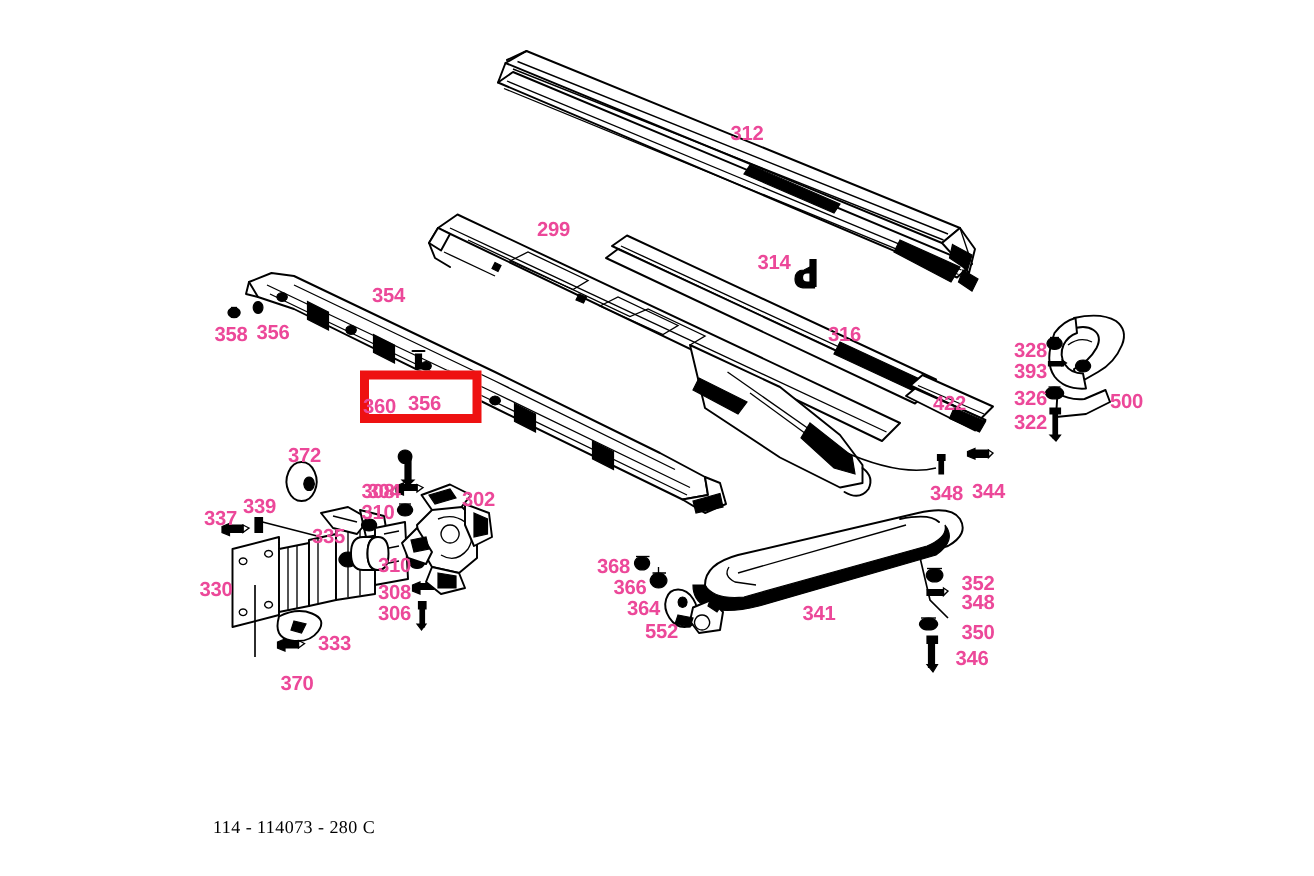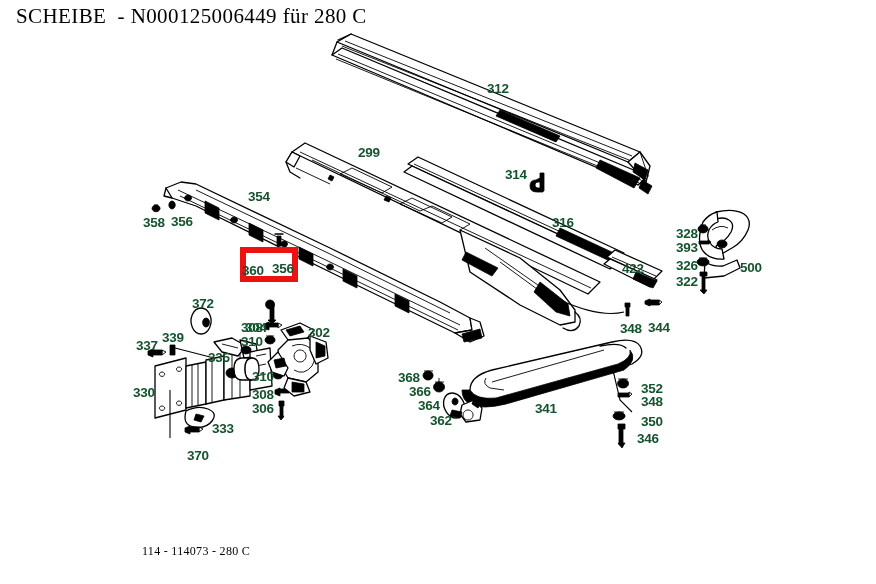--- a/index.html
+++ b/index.html
@@ -22,38 +22,37 @@
   }
 
   
   #art{position:absolute;left:0;top:0;width:876px;height:584px;}
 
   
   .num{
     position:absolute;
     font-family:"Liberation Sans", sans-serif;
     font-weight:bold;font-size:13.5px;line-height:1;
-    color:#14532d;white-space:nowrap;letter-spacing:-.2px;
+    color:#ec4899;white-space:nowrap;letter-spacing:-.2px;
     -webkit-font-smoothing:none;
   }
 
   
   .redbox{
-    position:absolute;left:240px;top:247px;width:58px;height:35px;
+    position:absolute;left:240px;top:247px;width:81px;height:35px;
     border:6px solid #ee1111;background:#ffffff;box-sizing:border-box;
     z-index:40;
   }
   .redbox .num{z-index:41;}
 </style>
 </head>
 <body>
 
 <div id="page">
 
-  <div class="title">SCHEIBE  - N000125006449 für 280 C</div>
 
   <svg id="art" viewBox="0 0 876 584" xmlns="http://www.w3.org/2000/svg">
     <defs>
       <style>
         .s{fill:none;stroke:#000;stroke-width:1.3;stroke-linejoin:round;stroke-linecap:round;}
         .sf{fill:#fff;stroke:#000;stroke-width:1.3;stroke-linejoin:round;stroke-linecap:round;}
         .blk{fill:#000;stroke:#000;stroke-width:.8;}
         .thin{fill:none;stroke:#000;stroke-width:.9;}
         .lead{fill:none;stroke:#000;stroke-width:1.1;}
       </style>
@@ -325,21 +324,21 @@
   <div class="num" style="left:252px;top:370px;">310</div>
   <div class="num" style="left:398px;top:371px;">368</div>
   <div class="num" style="left:133px;top:386px;">330</div>
   <div class="num" style="left:252px;top:388px;">308</div>
   <div class="num" style="left:409px;top:385px;">366</div>
   <div class="num" style="left:641px;top:382px;">352</div>
   <div class="num" style="left:252px;top:402px;">306</div>
   <div class="num" style="left:418px;top:399px;">364</div>
   <div class="num" style="left:535px;top:402px;">341</div>
   <div class="num" style="left:641px;top:395px;">348</div>
-  <div class="num" style="left:430px;top:414px;">362</div>
+  <div class="num" style="left:430px;top:414px;">552</div>
   <div class="num" style="left:641px;top:415px;">350</div>
   <div class="num" style="left:212px;top:422px;">333</div>
   <div class="num" style="left:637px;top:432px;">346</div>
   <div class="num" style="left:187px;top:449px;">370</div>
 
   <div class="redbox">
     <div class="num" style="left:-4px;top:11px;">360</div>
     <div class="num" style="left:26px;top:9px;">356</div>
   </div>
 

